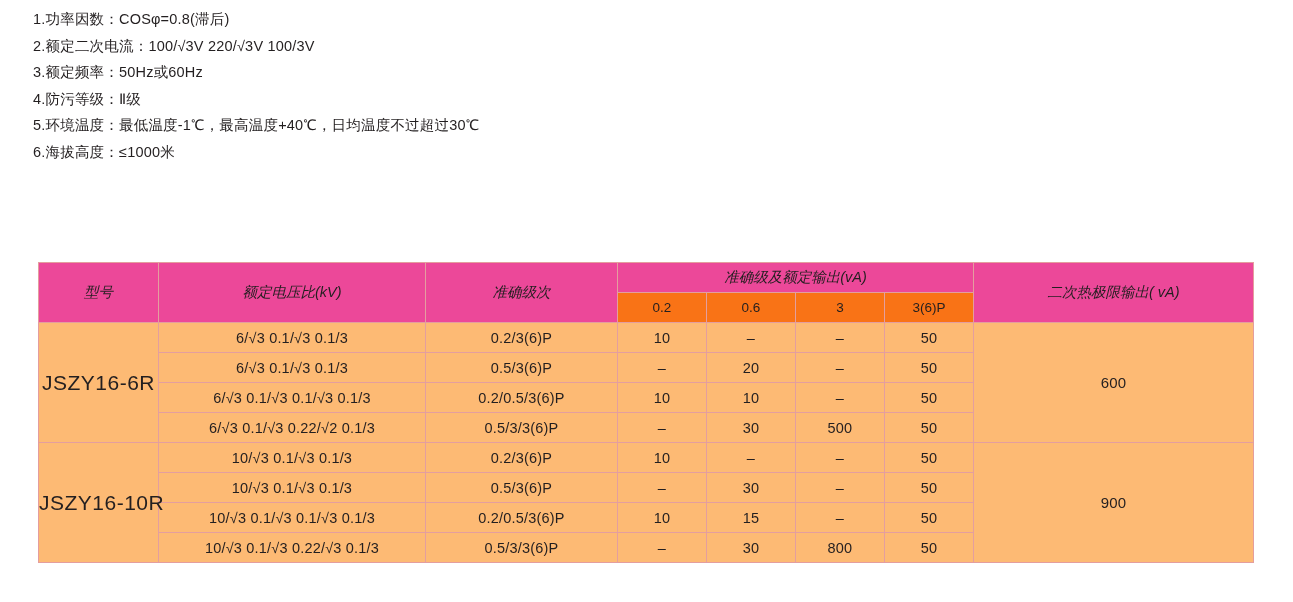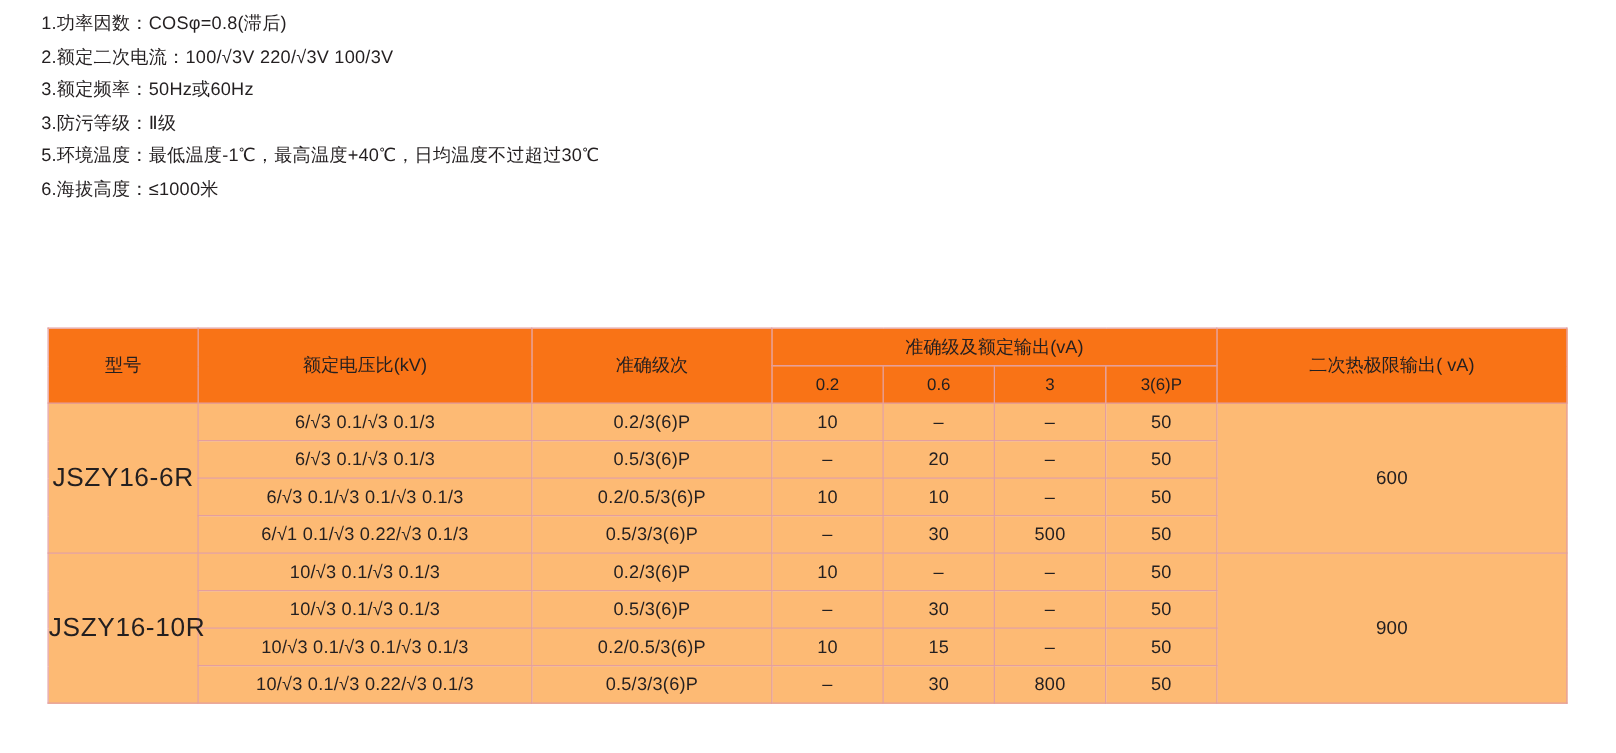--- a/index.html
+++ b/index.html
@@ -48,23 +48,24 @@
   table.spec-table th {
     border: 1px solid #e49e9e;
     text-align: center;
     vertical-align: middle;
     font-weight: normal;
     color: #231f20;
     padding: 0;
     height: 29px;
   }
   .hdr {
-    background: #f97316;
+    background: #ec4899;
     color: #ffffff;
     font-size: 14.5px;
+    font-style: italic;
   }
   .hdr-sub {
     background: #f97316;
     color: #ffffff;
     font-size: 13.5px;
     height: 28px;
   }
   .c-model { width: 120px; }
   .c-ratio { width: 267px; }
   .c-class { width: 192px; }
@@ -86,21 +87,21 @@
 </style>
 </head>
 <body>
 
 <div class="page">
 
   <div class="spec-list">
     <div class="spec-item">1.功率因数：COSφ=0.8(滞后)</div>
     <div class="spec-item">2.额定二次电流：100/√3V 220/√3V 100/3V</div>
     <div class="spec-item">3.额定频率：50Hz或60Hz</div>
-    <div class="spec-item">3.防污等级：Ⅱ级</div>
+    <div class="spec-item">4.防污等级：Ⅱ级</div>
     <div class="spec-item">5.环境温度：最低温度-1℃，最高温度+40℃，日均温度不过超过30℃</div>
     <div class="spec-item">6.海拔高度：≤1000米</div>
   </div>
 
   <div class="table-wrap">
     <table class="spec-table">
       <colgroup>
         <col class="c-model">
         <col class="c-ratio">
         <col class="c-class">
@@ -146,21 +147,21 @@
         </tr>
         <tr>
           <td class="body-cell">6/√3  0.1/√3  0.1/√3 0.1/3</td>
           <td class="body-cell">0.2/0.5/3(6)P</td>
           <td class="body-cell">10</td>
           <td class="body-cell">10</td>
           <td class="body-cell">–</td>
           <td class="body-cell">50</td>
         </tr>
         <tr>
-          <td class="body-cell">6/√1 0.1/√3 0.22/√3  0.1/3</td>
+          <td class="body-cell">6/√3 0.1/√3 0.22/√2  0.1/3</td>
           <td class="body-cell">0.5/3/3(6)P</td>
           <td class="body-cell">–</td>
           <td class="body-cell">30</td>
           <td class="body-cell">500</td>
           <td class="body-cell">50</td>
         </tr>
 
         <tr>
           <td class="body-cell model-cell" rowspan="4">JSZY16-10R</td>
           <td class="body-cell">10/√3 0.1/√3 0.1/3</td>

